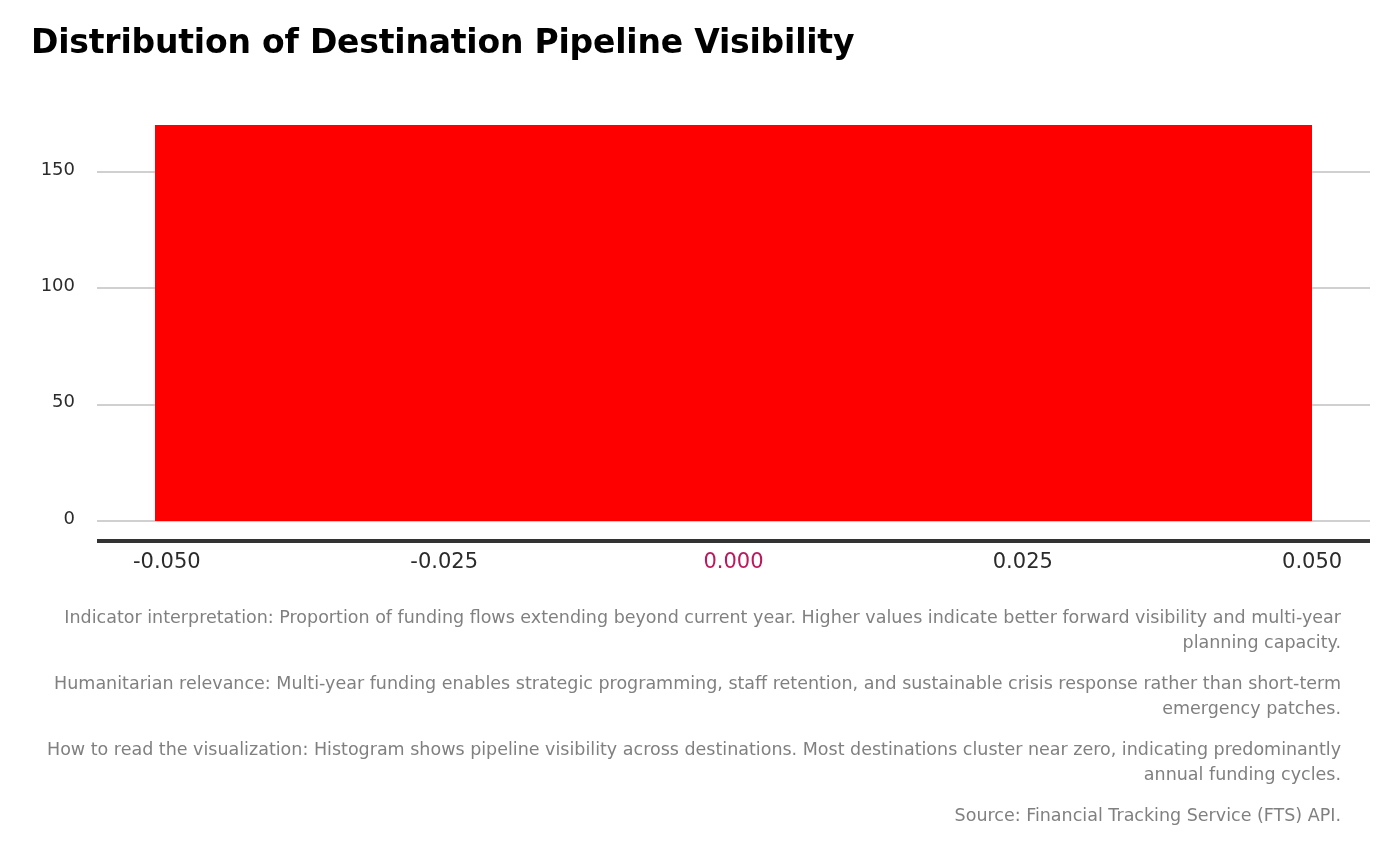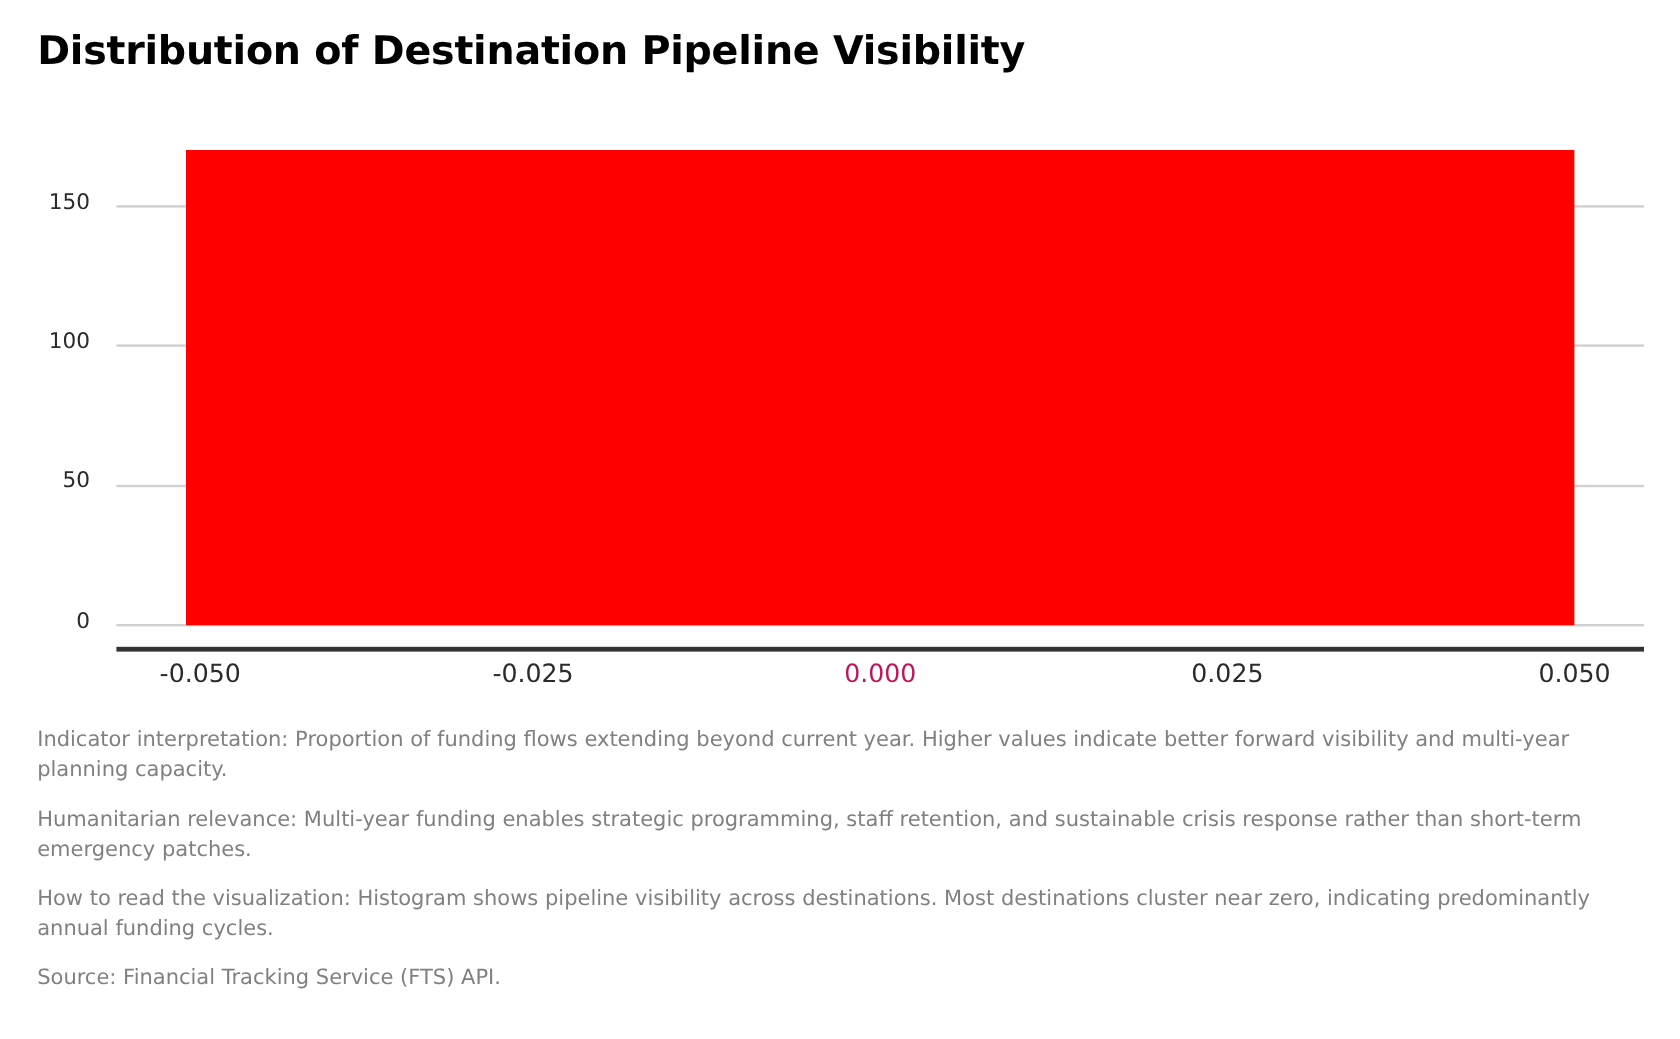--- a/index.html
+++ b/index.html
@@ -80,20 +80,21 @@
     position: absolute;
     background: #ff0000;
   }
 
   
   #footnotes {
     position: absolute;
     left: 31px;
     top: 605px;
     width: 1330px;
+    text-align: right;
   }
   .note {
     font-family: "DejaVu Sans", sans-serif;
     font-size: 17.5px;
     line-height: 25px;
     color: #808080;
     margin: 0 0 16px 0;
     max-width: 1310px;
   }
   .note.source {

